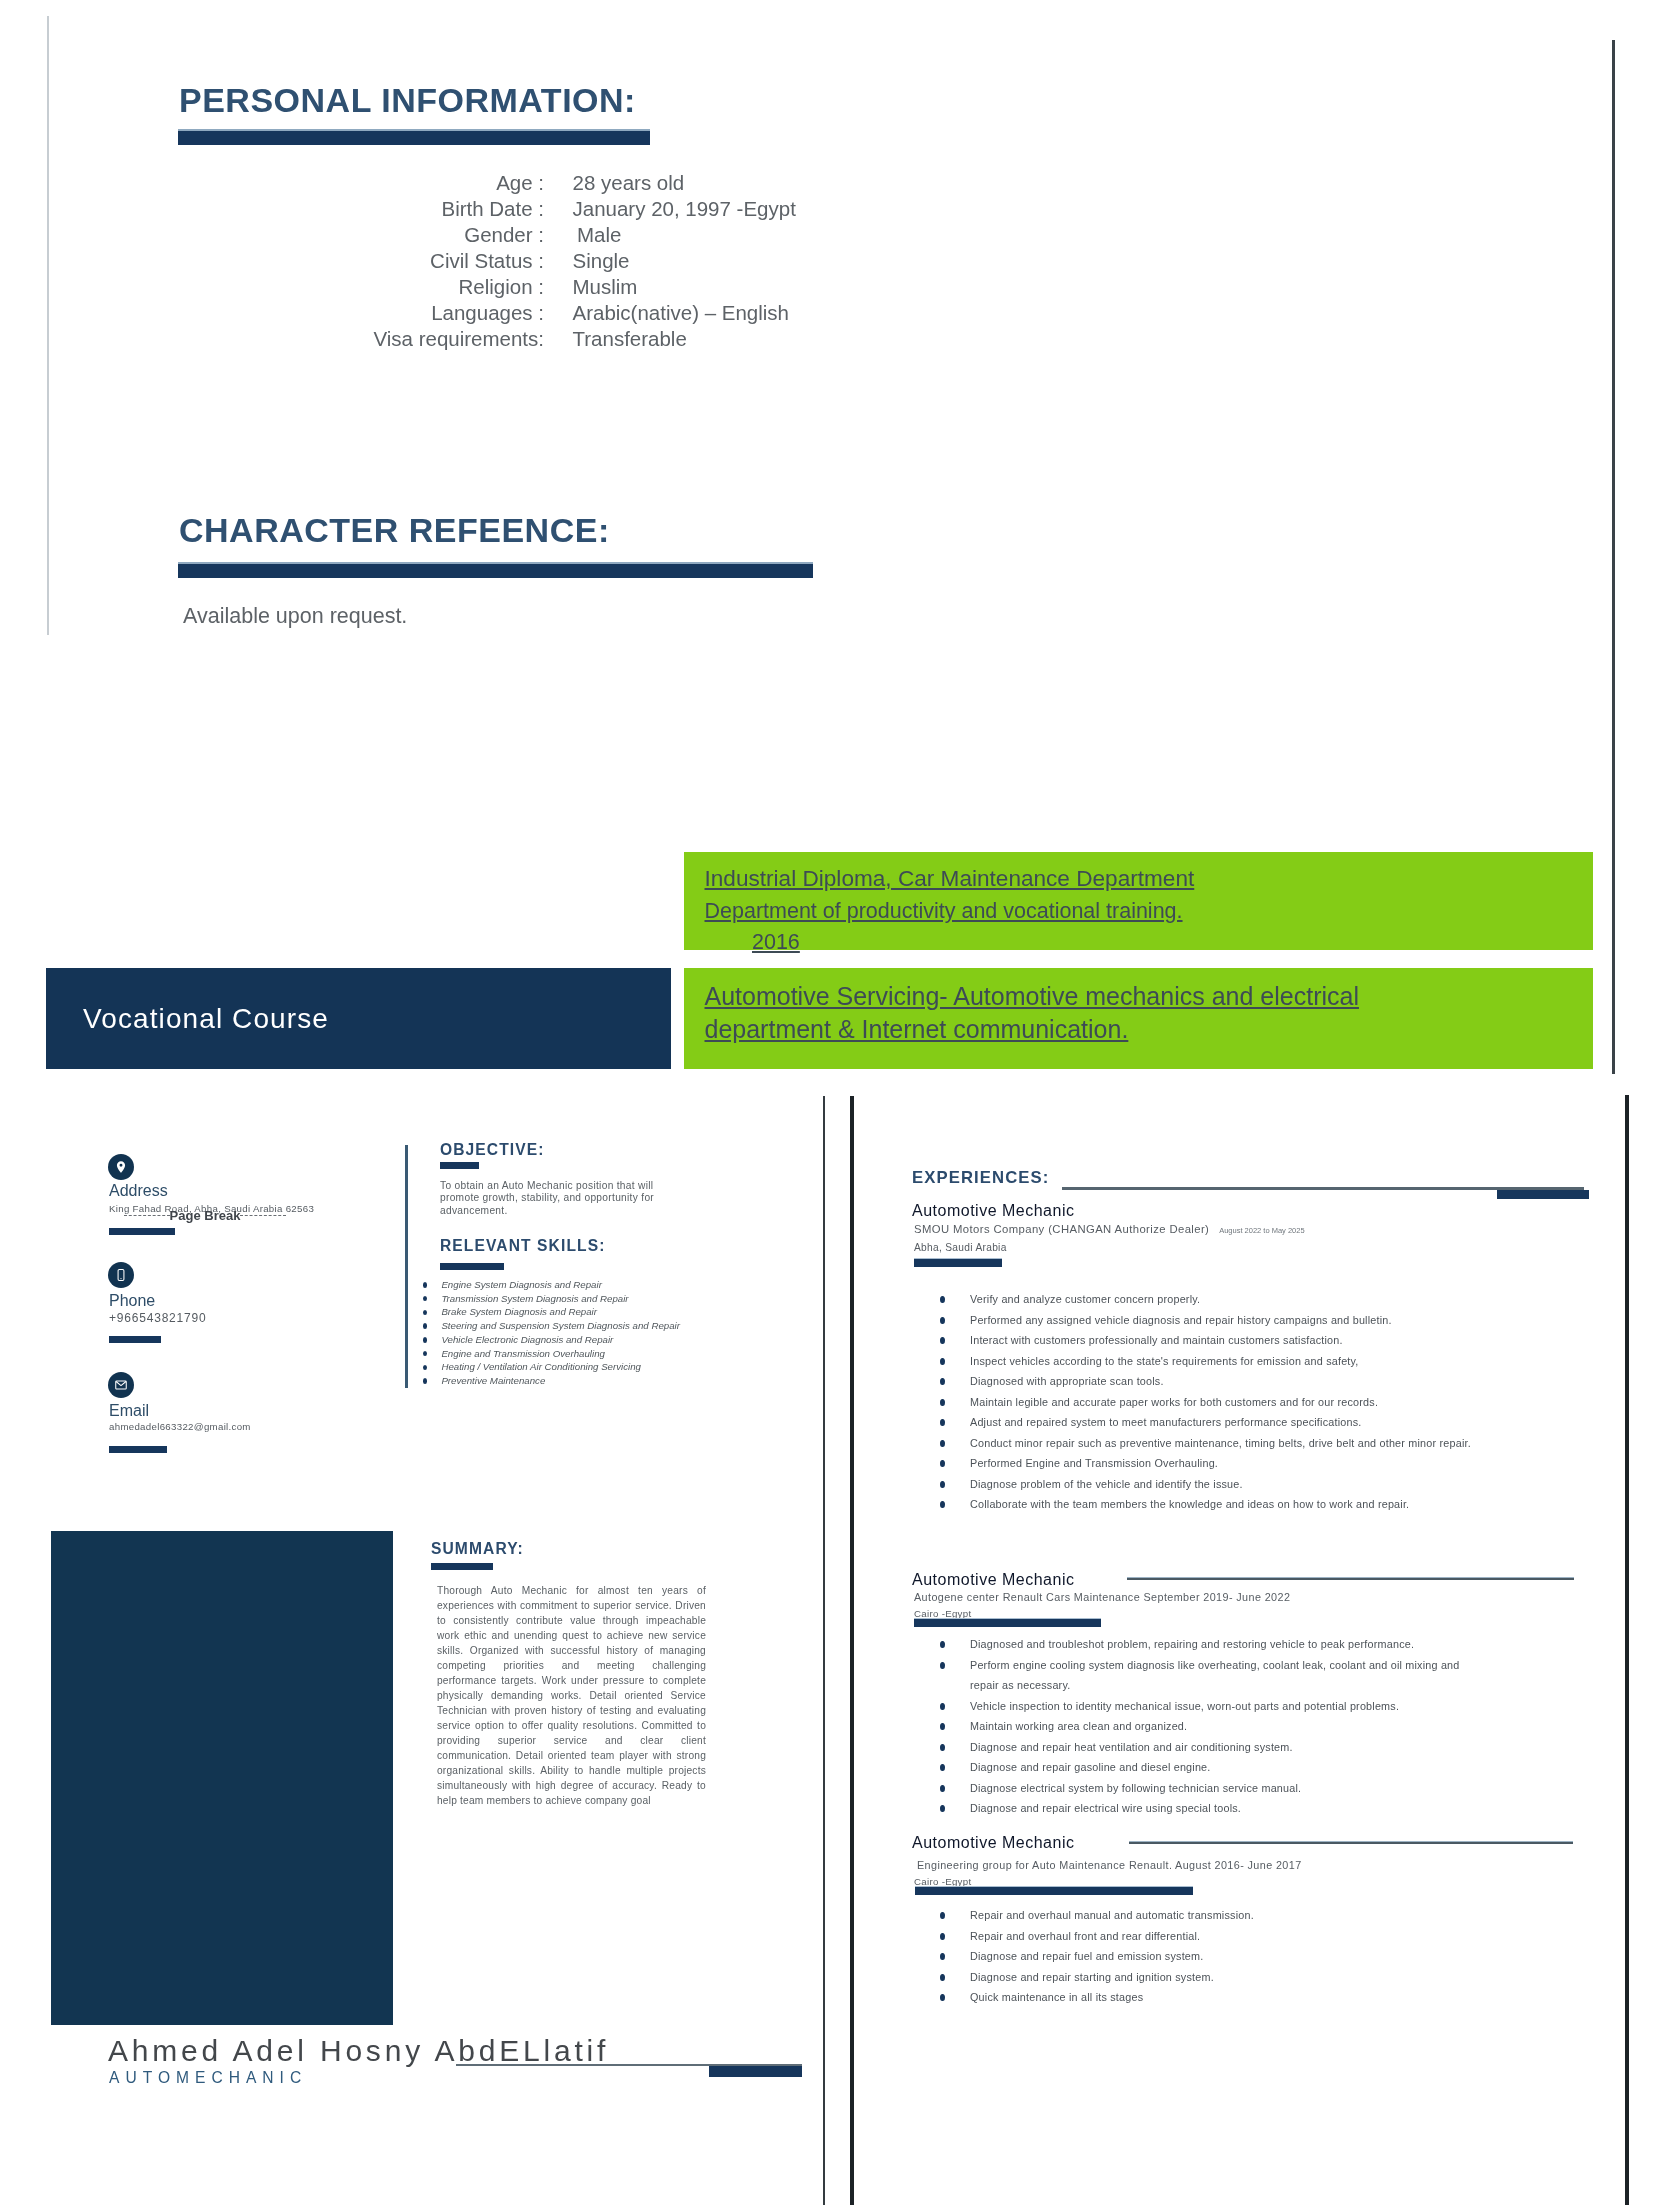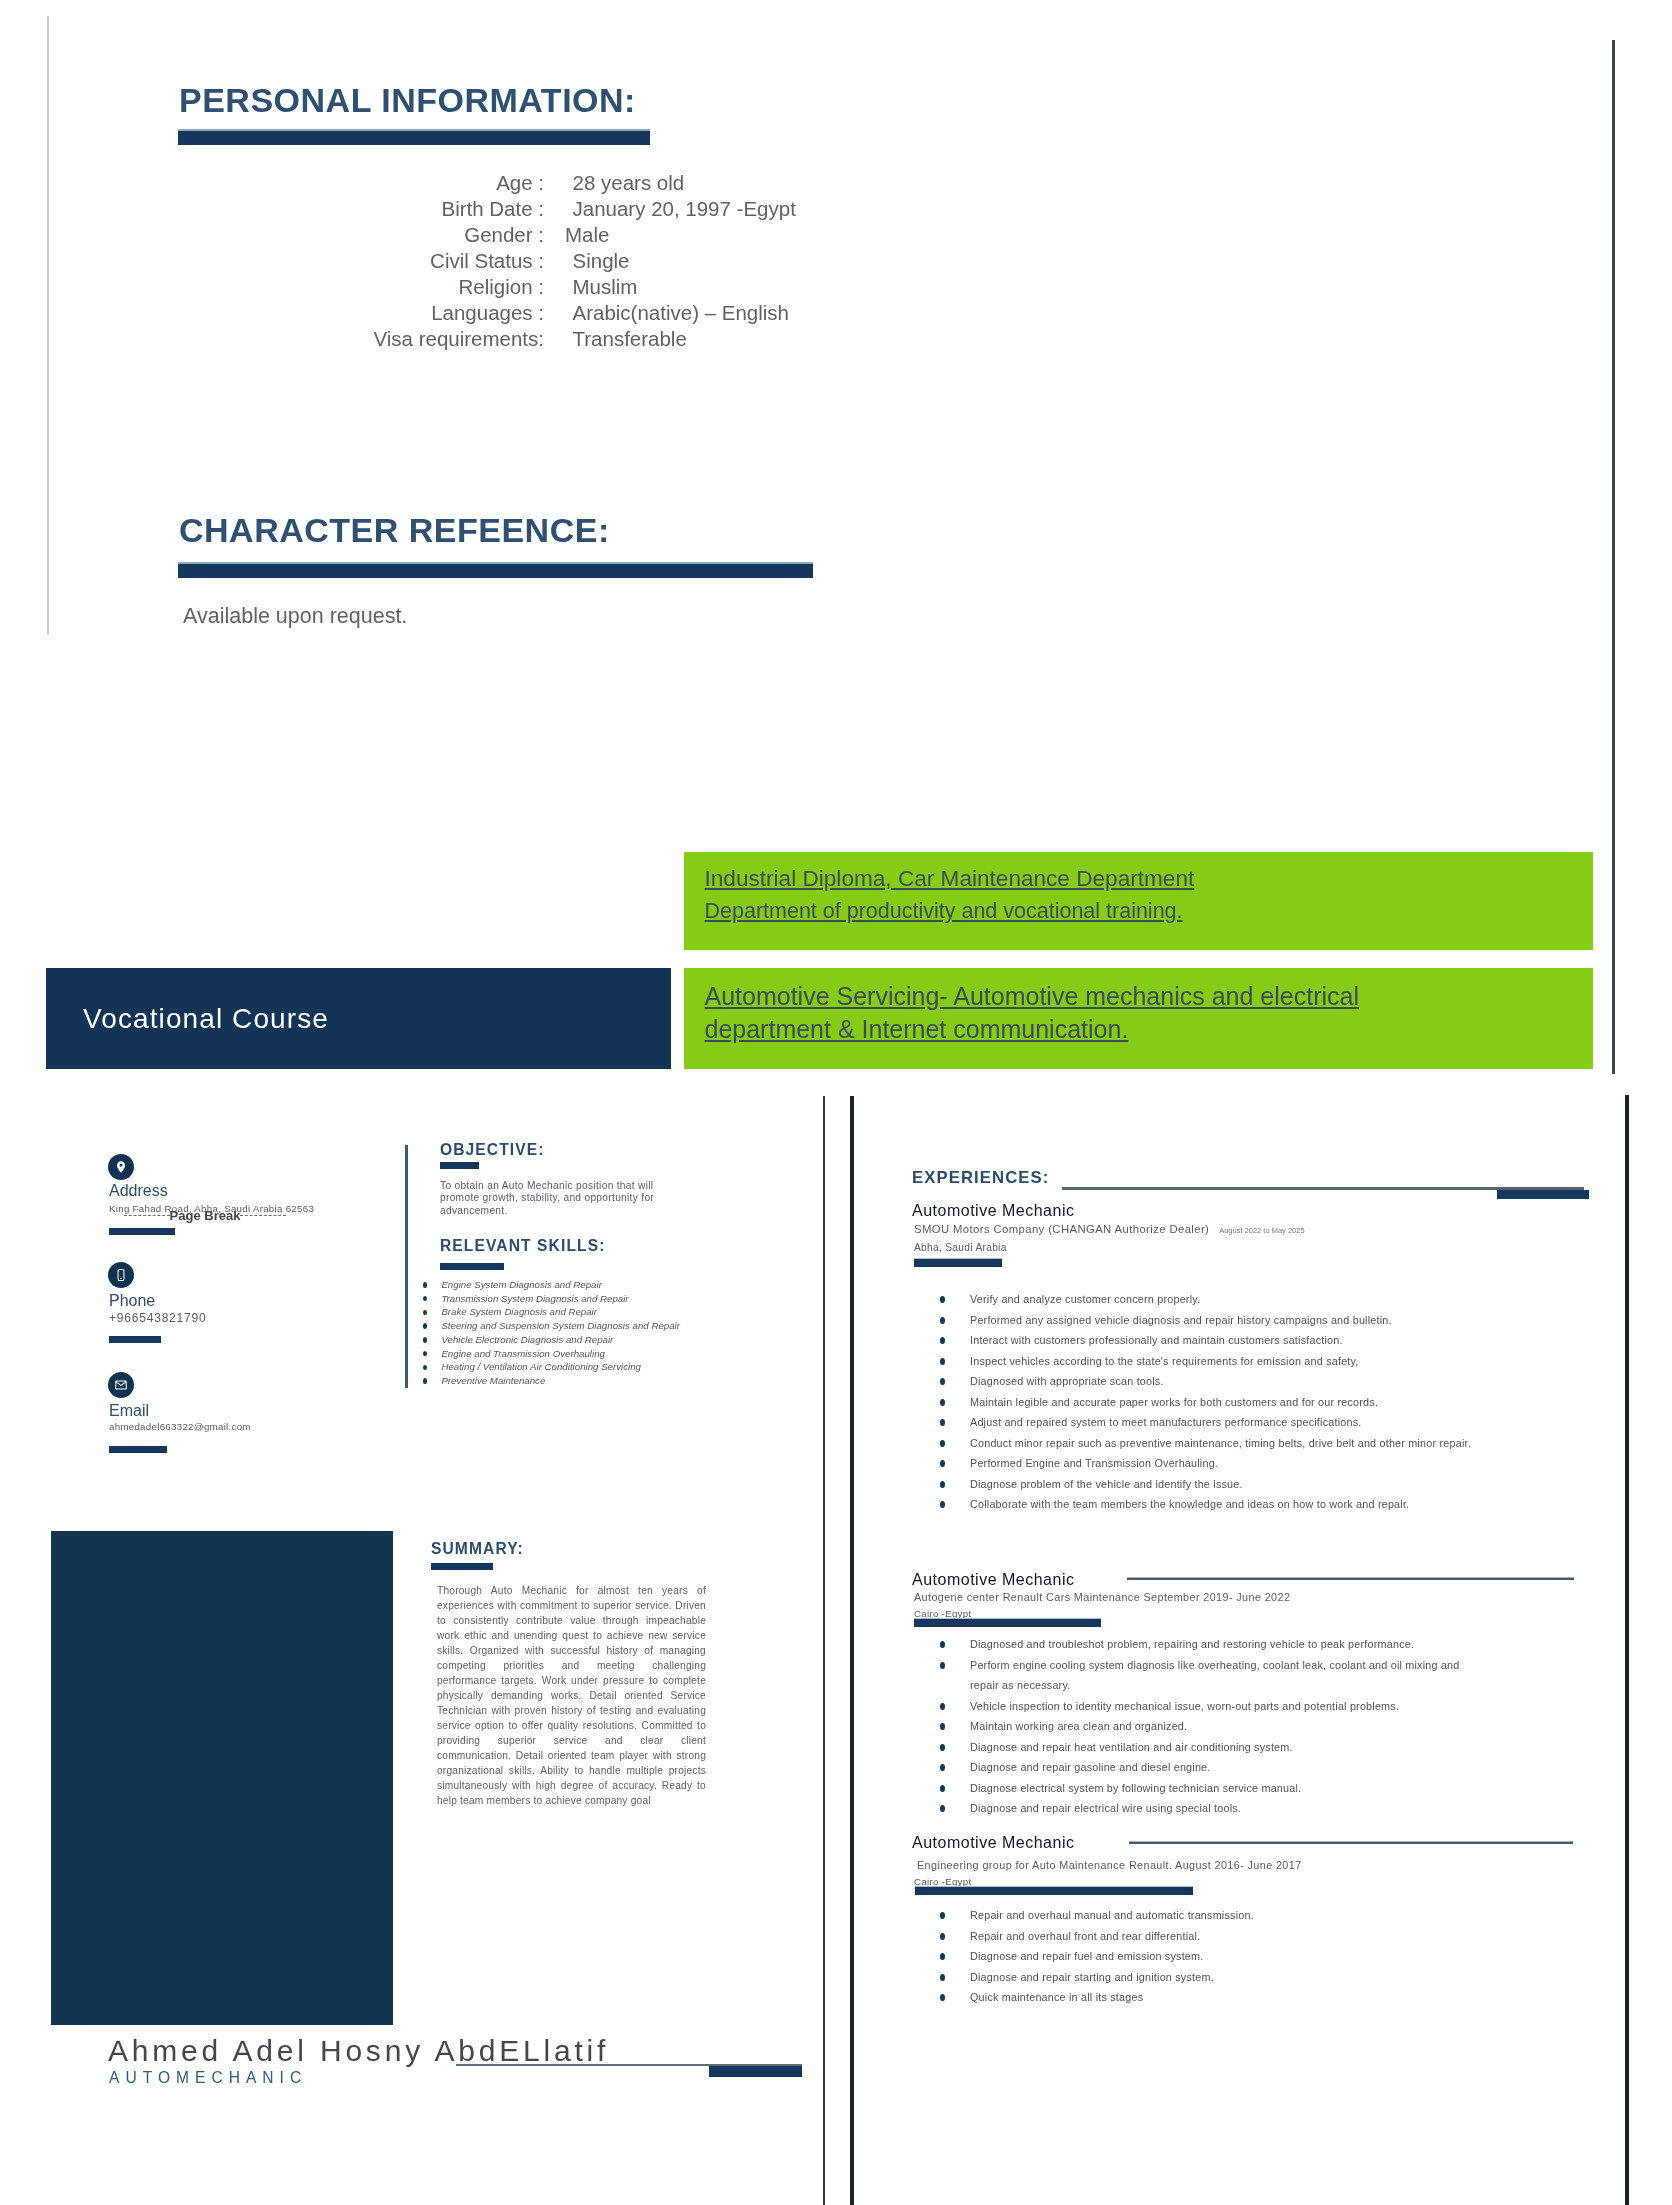--- a/index.html
+++ b/index.html
@@ -51,21 +51,21 @@
     <div style="display:flex;height:26px;font-size:20.5px;">
       <div class="gray nw" style="width:242px;text-align:right;">Age :</div>
       <div class="gray nw" style="margin-left:28.5px;">28 years old</div>
     </div>
     <div style="display:flex;height:26px;font-size:20.5px;">
       <div class="gray nw" style="width:242px;text-align:right;">Birth Date :</div>
       <div class="gray nw" style="margin-left:28.5px;">January 20, 1997 -Egypt</div>
     </div>
     <div style="display:flex;height:26px;font-size:20.5px;">
       <div class="gray nw" style="width:242px;text-align:right;">Gender :</div>
-      <div class="gray nw" style="margin-left:21px;">Male</div>
+      <div class="gray nw" style="margin-left:33px;">Male</div>
     </div>
     <div style="display:flex;height:26px;font-size:20.5px;">
       <div class="gray nw" style="width:242px;text-align:right;">Civil Status :</div>
       <div class="gray nw" style="margin-left:28.5px;">Single</div>
     </div>
     <div style="display:flex;height:26px;font-size:20.5px;">
       <div class="gray nw" style="width:242px;text-align:right;">Religion :</div>
       <div class="gray nw" style="margin-left:28.5px;">Muslim</div>
     </div>
     <div style="display:flex;height:26px;font-size:20.5px;">
@@ -78,20 +78,21 @@
     </div>
   </div>
 
   <div class="abs nw bighead" style="left:179px;top:511px;font-size:34px;">CHARACTER REFEENCE:</div>
   <div class="abs bigbar" style="left:178px;top:562px;width:635px;height:14px;"></div>
   <div class="abs nw gray" style="left:183px;top:604px;font-size:21.5px;">Available upon request.</div>
 
   <div class="abs bluerect" style="left:684px;top:852px;width:909px;height:98px;padding-top:0;">
     <div class="nw" style="margin:10.8px 0 0 20.5px;font-size:22.6px;line-height:32px;">Industrial Diploma, Car Maintenance Department</div>
     <div class="nw" style="margin-left:20.5px;font-size:21.5px;line-height:32px;">Department of productivity and vocational training.</div>
+    <div class="nw" style="margin-left:68px;font-size:21.5px;line-height:31px;">2016</div>
   </div>
 
   <div class="abs navyrect" style="left:46px;top:968px;width:625px;height:101px;">
     <span class="nw" style="padding-left:37px;font-size:28px;letter-spacing:1.1px;text-align:center;">Vocational Course</span>
   </div>
   <div class="abs bluerect" style="left:684px;top:968px;width:909px;height:101px;">
     <div class="nw" style="margin:12px 0 0 20.5px;font-size:25px;line-height:33px;">Automotive Servicing- Automotive mechanics and electrical</div>
     <div class="nw" style="margin-left:20.5px;font-size:25px;line-height:33px;">department &amp; Internet communication.</div>
   </div>
 

